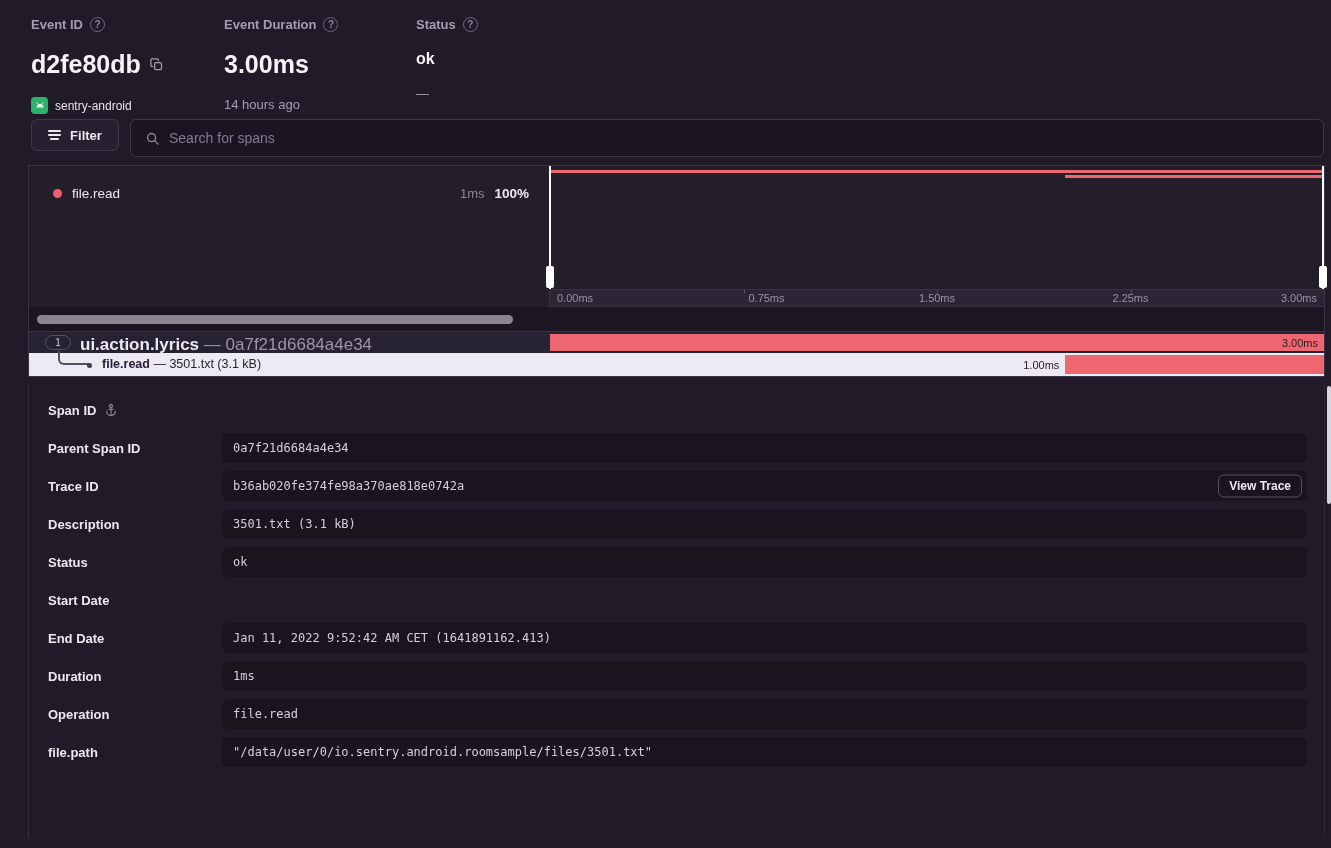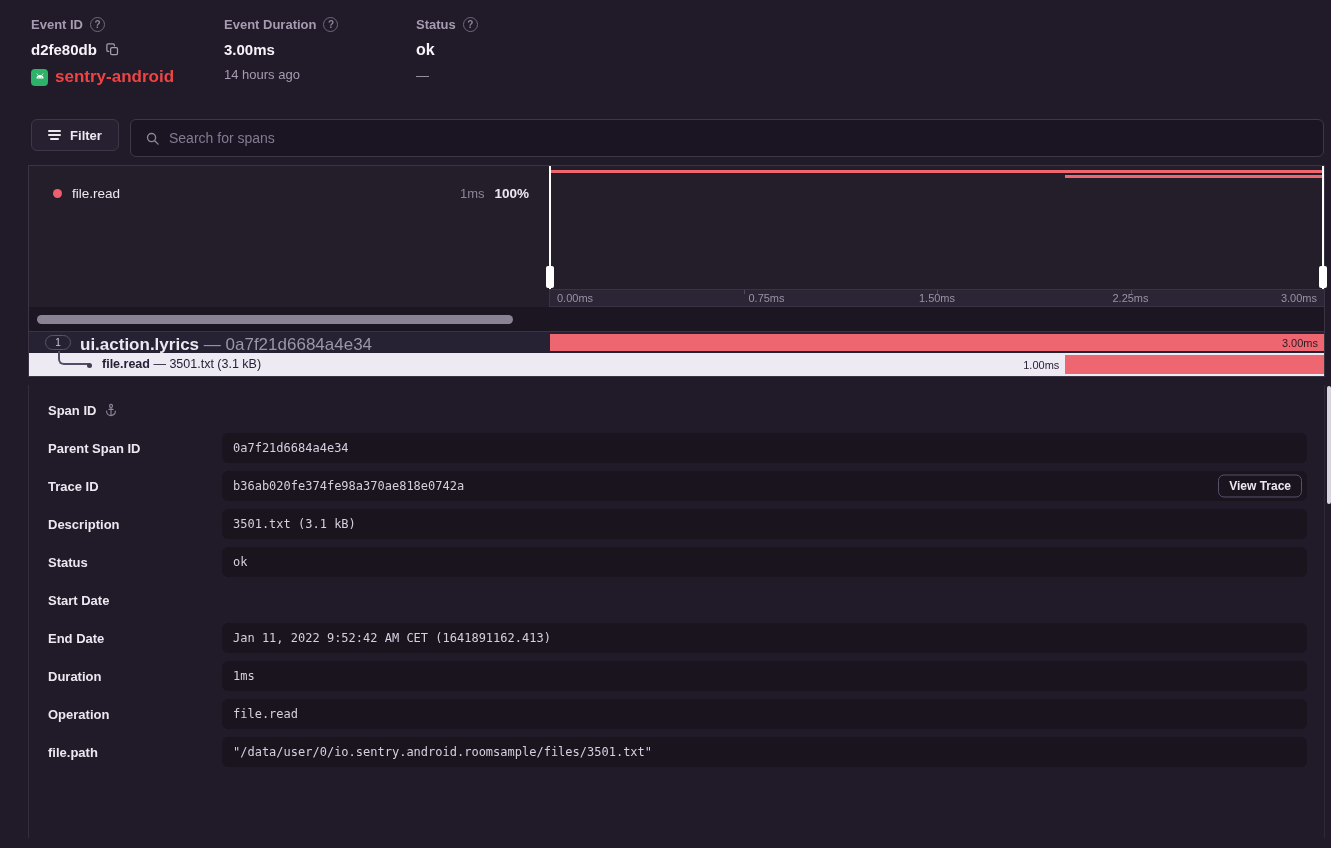--- a/index.html
+++ b/index.html
@@ -6,29 +6,29 @@
   html,body { width:1331px; height:848px; }
   body {
     position: relative;
     background: #211a28;
     font-family: "Liberation Sans", sans-serif;
     color: #ece8f0;
     overflow: hidden;
   }
   
   .header { position:absolute; top:17px; left:31px; display:flex; }
-  .hcol { display:flex; flex-direction:column; }
+  .hcol { display:flex; flex-direction:column;gap:9px; }
   .hcol.c1 { width:193px; } .hcol.c2 { width:192px; }
   .hlabel { display:flex; align-items:center; gap:7px; font-size:13px; font-weight:bold; color:#a59cb1; }
   .help { width:15px; height:15px; border:1px solid #6f6780; border-radius:50%; font-size:10px; line-height:13px; text-align:center; color:#8d8499; font-weight:bold; }
-  .hvalue { margin-top:9px; font-size:15px; font-weight:600; color:#f6f3f9; display:flex; align-items:center; gap:8px; }
+  .hvalue { margin-top:9px; font-size:25px; font-weight:600; color:#f6f3f9; display:flex; align-items:center; gap:8px; }
   .hvalue.small { font-size:16px; }
   .hsub { margin-top:9px; font-size:13px; color:#a59cb1; display:flex; align-items:center; gap:7px; }
   .chip { width:17px; height:17px; border-radius:4px; background:#2eb168; display:flex; align-items:center; justify-content:center; }
-  .link { color:#ef4444; font-size:17px; font-weight:700; cursor:pointer; }
+  .link { color:#e5e5e5; font-size:12px; font-weight:400; cursor:pointer; }
   .icon-stroke { stroke:#a59cb1; fill:none; stroke-width:1.6; stroke-linecap:round; stroke-linejoin:round; }
   
   .toolbar { position:absolute; top:119px; left:31px; right:7px; height:38px; display:flex; gap:11px; }
   .filter-btn { width:88px; height:32px; border:1px solid #3e3749; border-radius:6px; background:#262030;
     display:flex; align-items:center; justify-content:center; gap:9px; font-size:13px; font-weight:bold; color:#ece8f0; cursor:pointer; }
   .filter-icon { display:flex; flex-direction:column; align-items:center; gap:2px; }
   .filter-icon i { display:block; height:2px; background:#ece8f0; border-radius:1px; }
   .filter-icon i:nth-child(1){ width:13px; } .filter-icon i:nth-child(2){ width:13px; } .filter-icon i:nth-child(3){ width:9px; }
   .search { flex:1; height:38px; border:1px solid #3e3749; border-radius:6px; background:#1b1523;
     display:flex; align-items:center; padding:4px 14px; gap:9px; }

